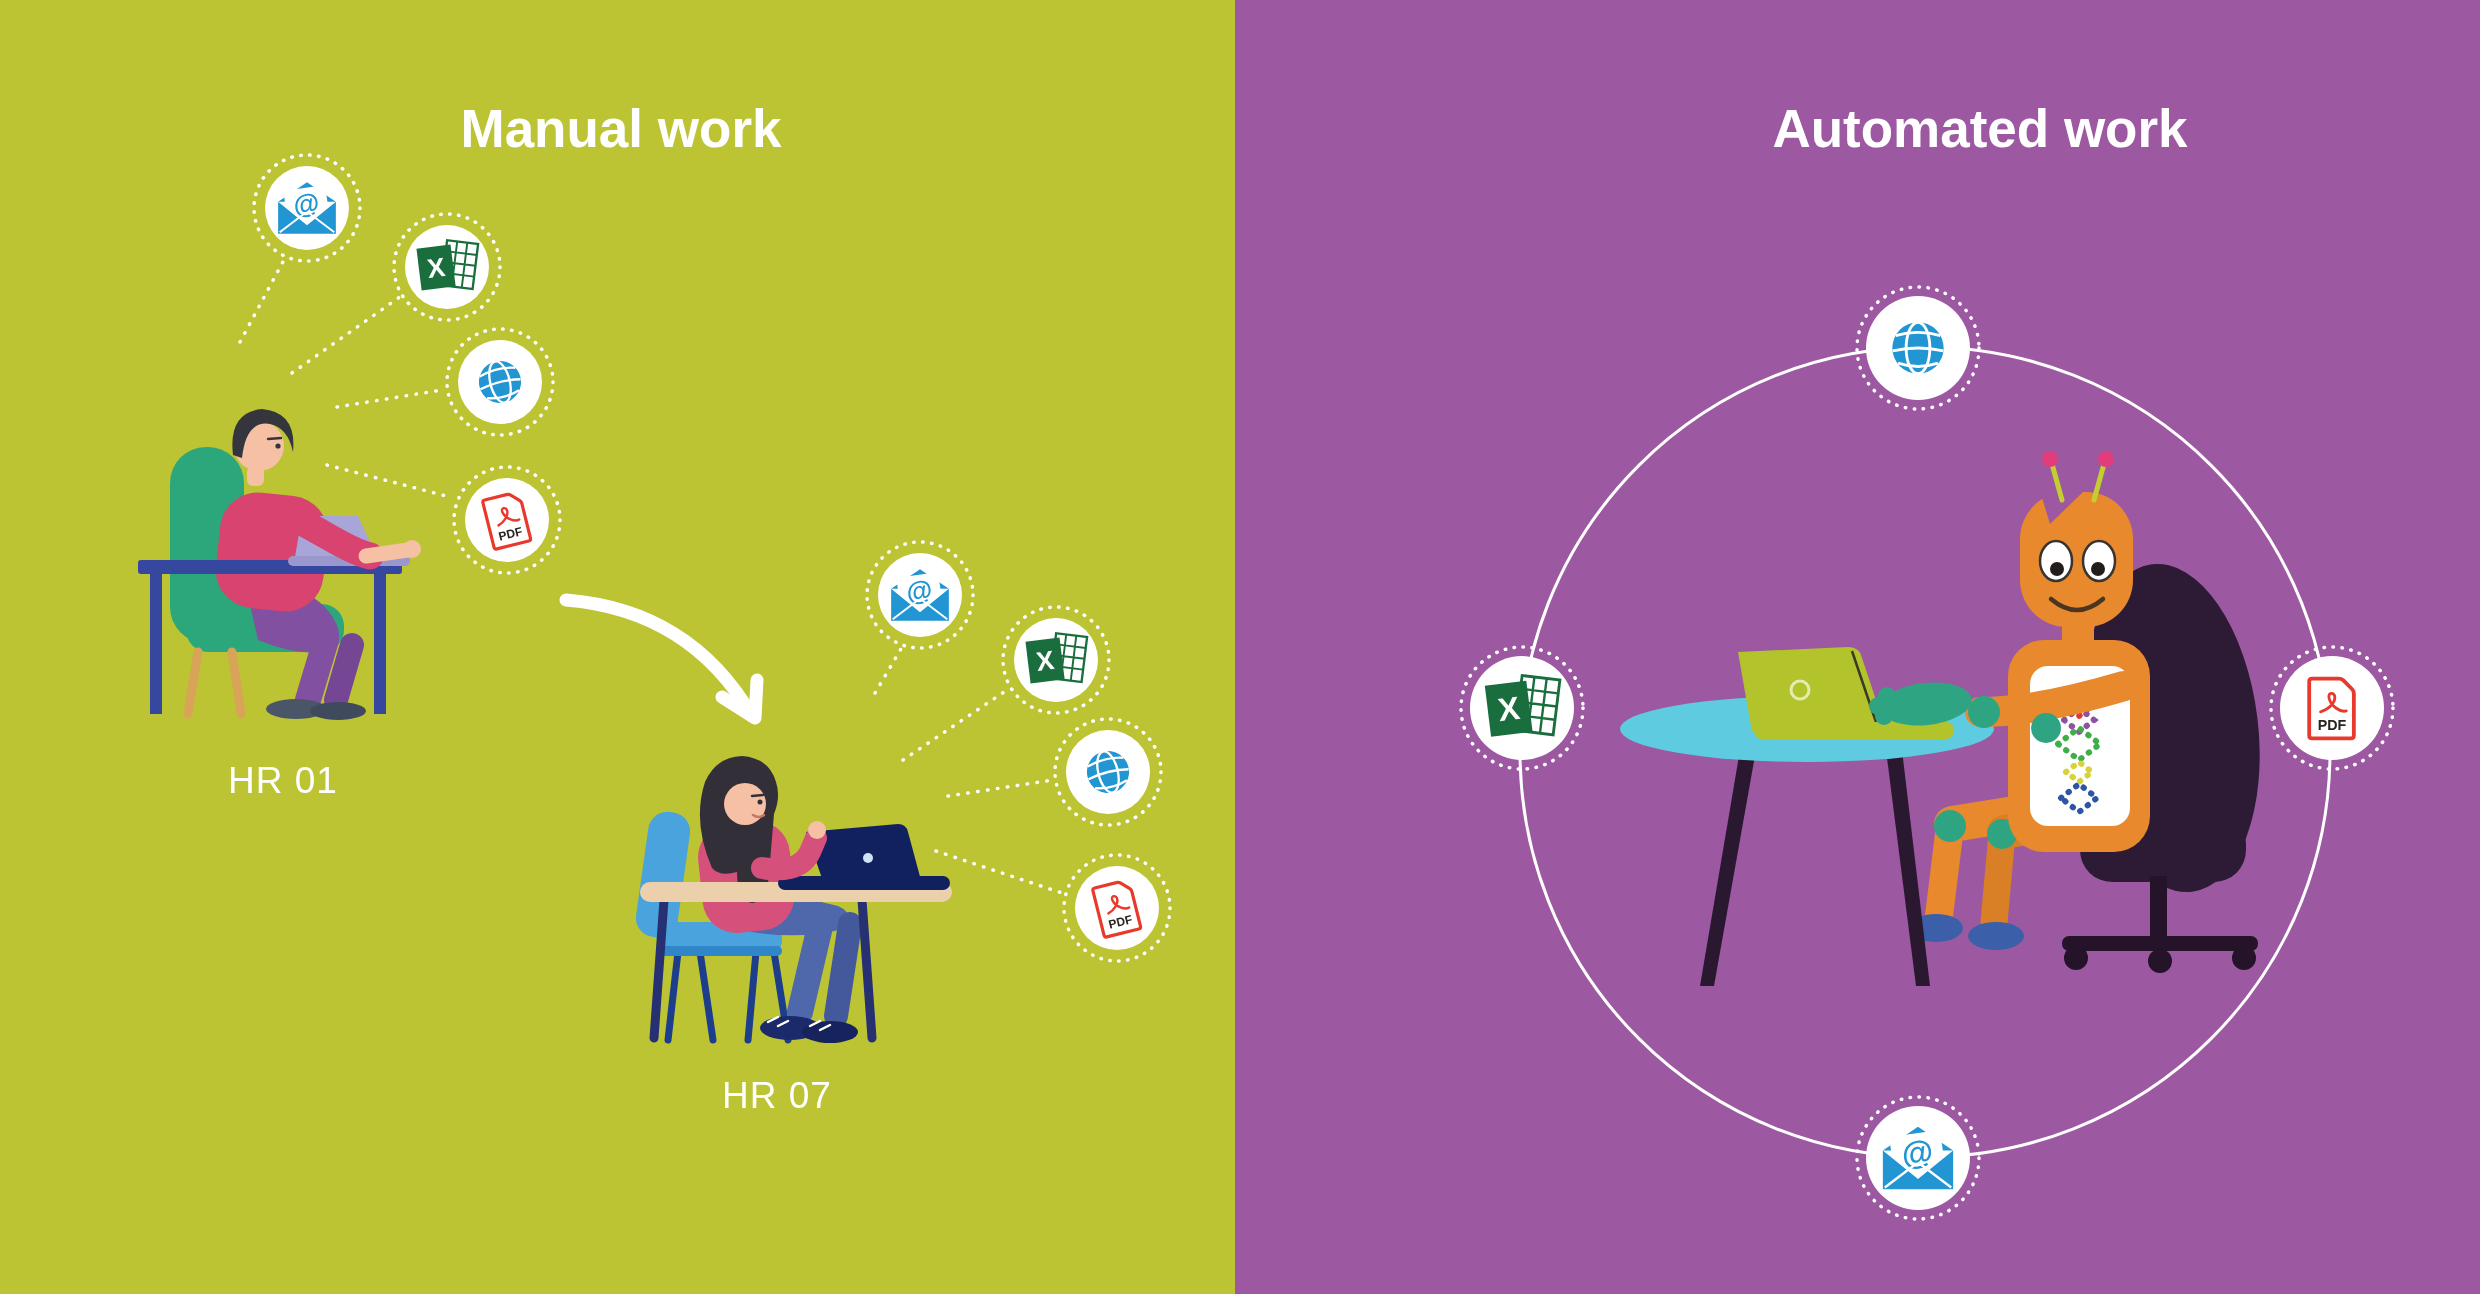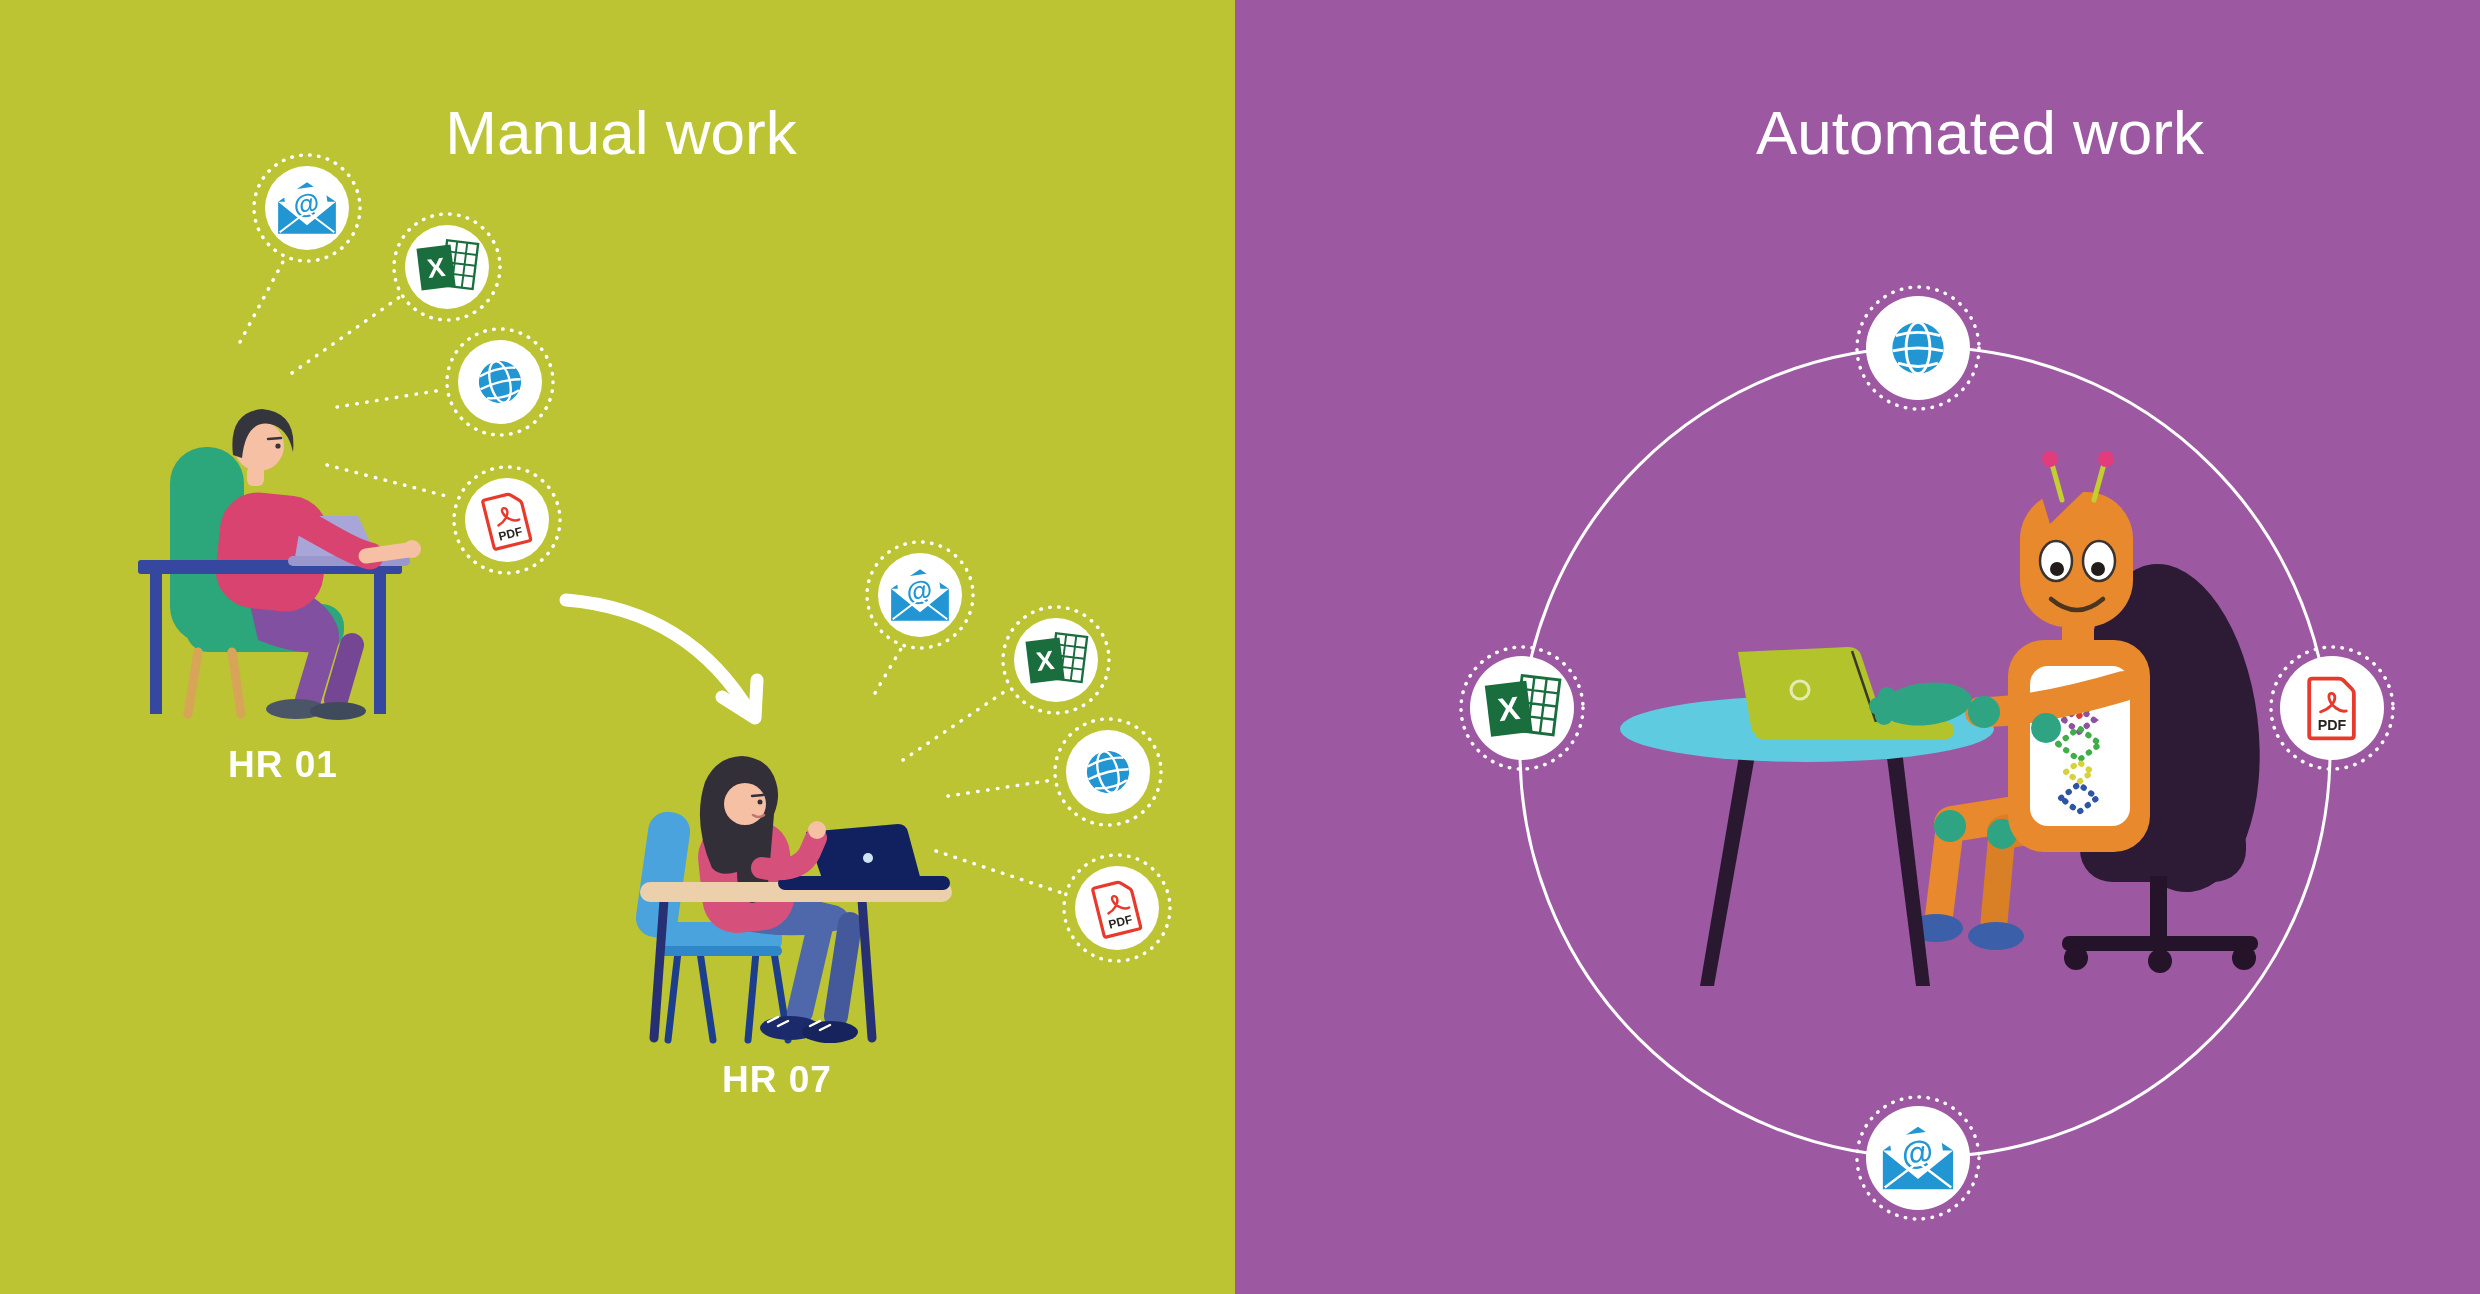--- a/index.html
+++ b/index.html
@@ -1,22 +1,22 @@
 <!DOCTYPE html>
 <html><head>
 <meta charset="utf-8">
 <style>
   html,body{margin:0;padding:0;background:#777;}
   #stage{position:relative;width:2480px;height:1294px;overflow:hidden;
          font-family:"Liberation Sans",sans-serif;}
   #scene{position:absolute;left:0;top:0;width:2480px;height:1294px;}
   .title{position:absolute;top:102px;transform:translateX(-50%);
-         color:#fff;font-size:62px;font-weight:400;line-height:1;white-space:nowrap;}
+         color:#fff;font-size:53px;font-weight:700;line-height:1;white-space:nowrap;}
   .worker-label{position:absolute;transform:translateX(-50%);
-         color:#fff;font-size:37px;font-weight:700;line-height:1;letter-spacing:1px;white-space:nowrap;}
+         color:#fff;font-size:37px;font-weight:400;line-height:1;letter-spacing:1px;white-space:nowrap;margin-top:16px;}
   .dotring{fill:none;stroke:#fff;stroke-width:3.5;stroke-linecap:round;stroke-dasharray:0.5 8.5;}
   .ray{stroke:#fff;stroke-width:3.5;stroke-linecap:round;stroke-dasharray:0.5 9.5;fill:none;}
   .orbit{fill:none;stroke:#fff;stroke-width:3;}
   text{font-family:"Liberation Sans",sans-serif;}
 </style>
 </head>
 <body>
 
 <div id="stage">
 

